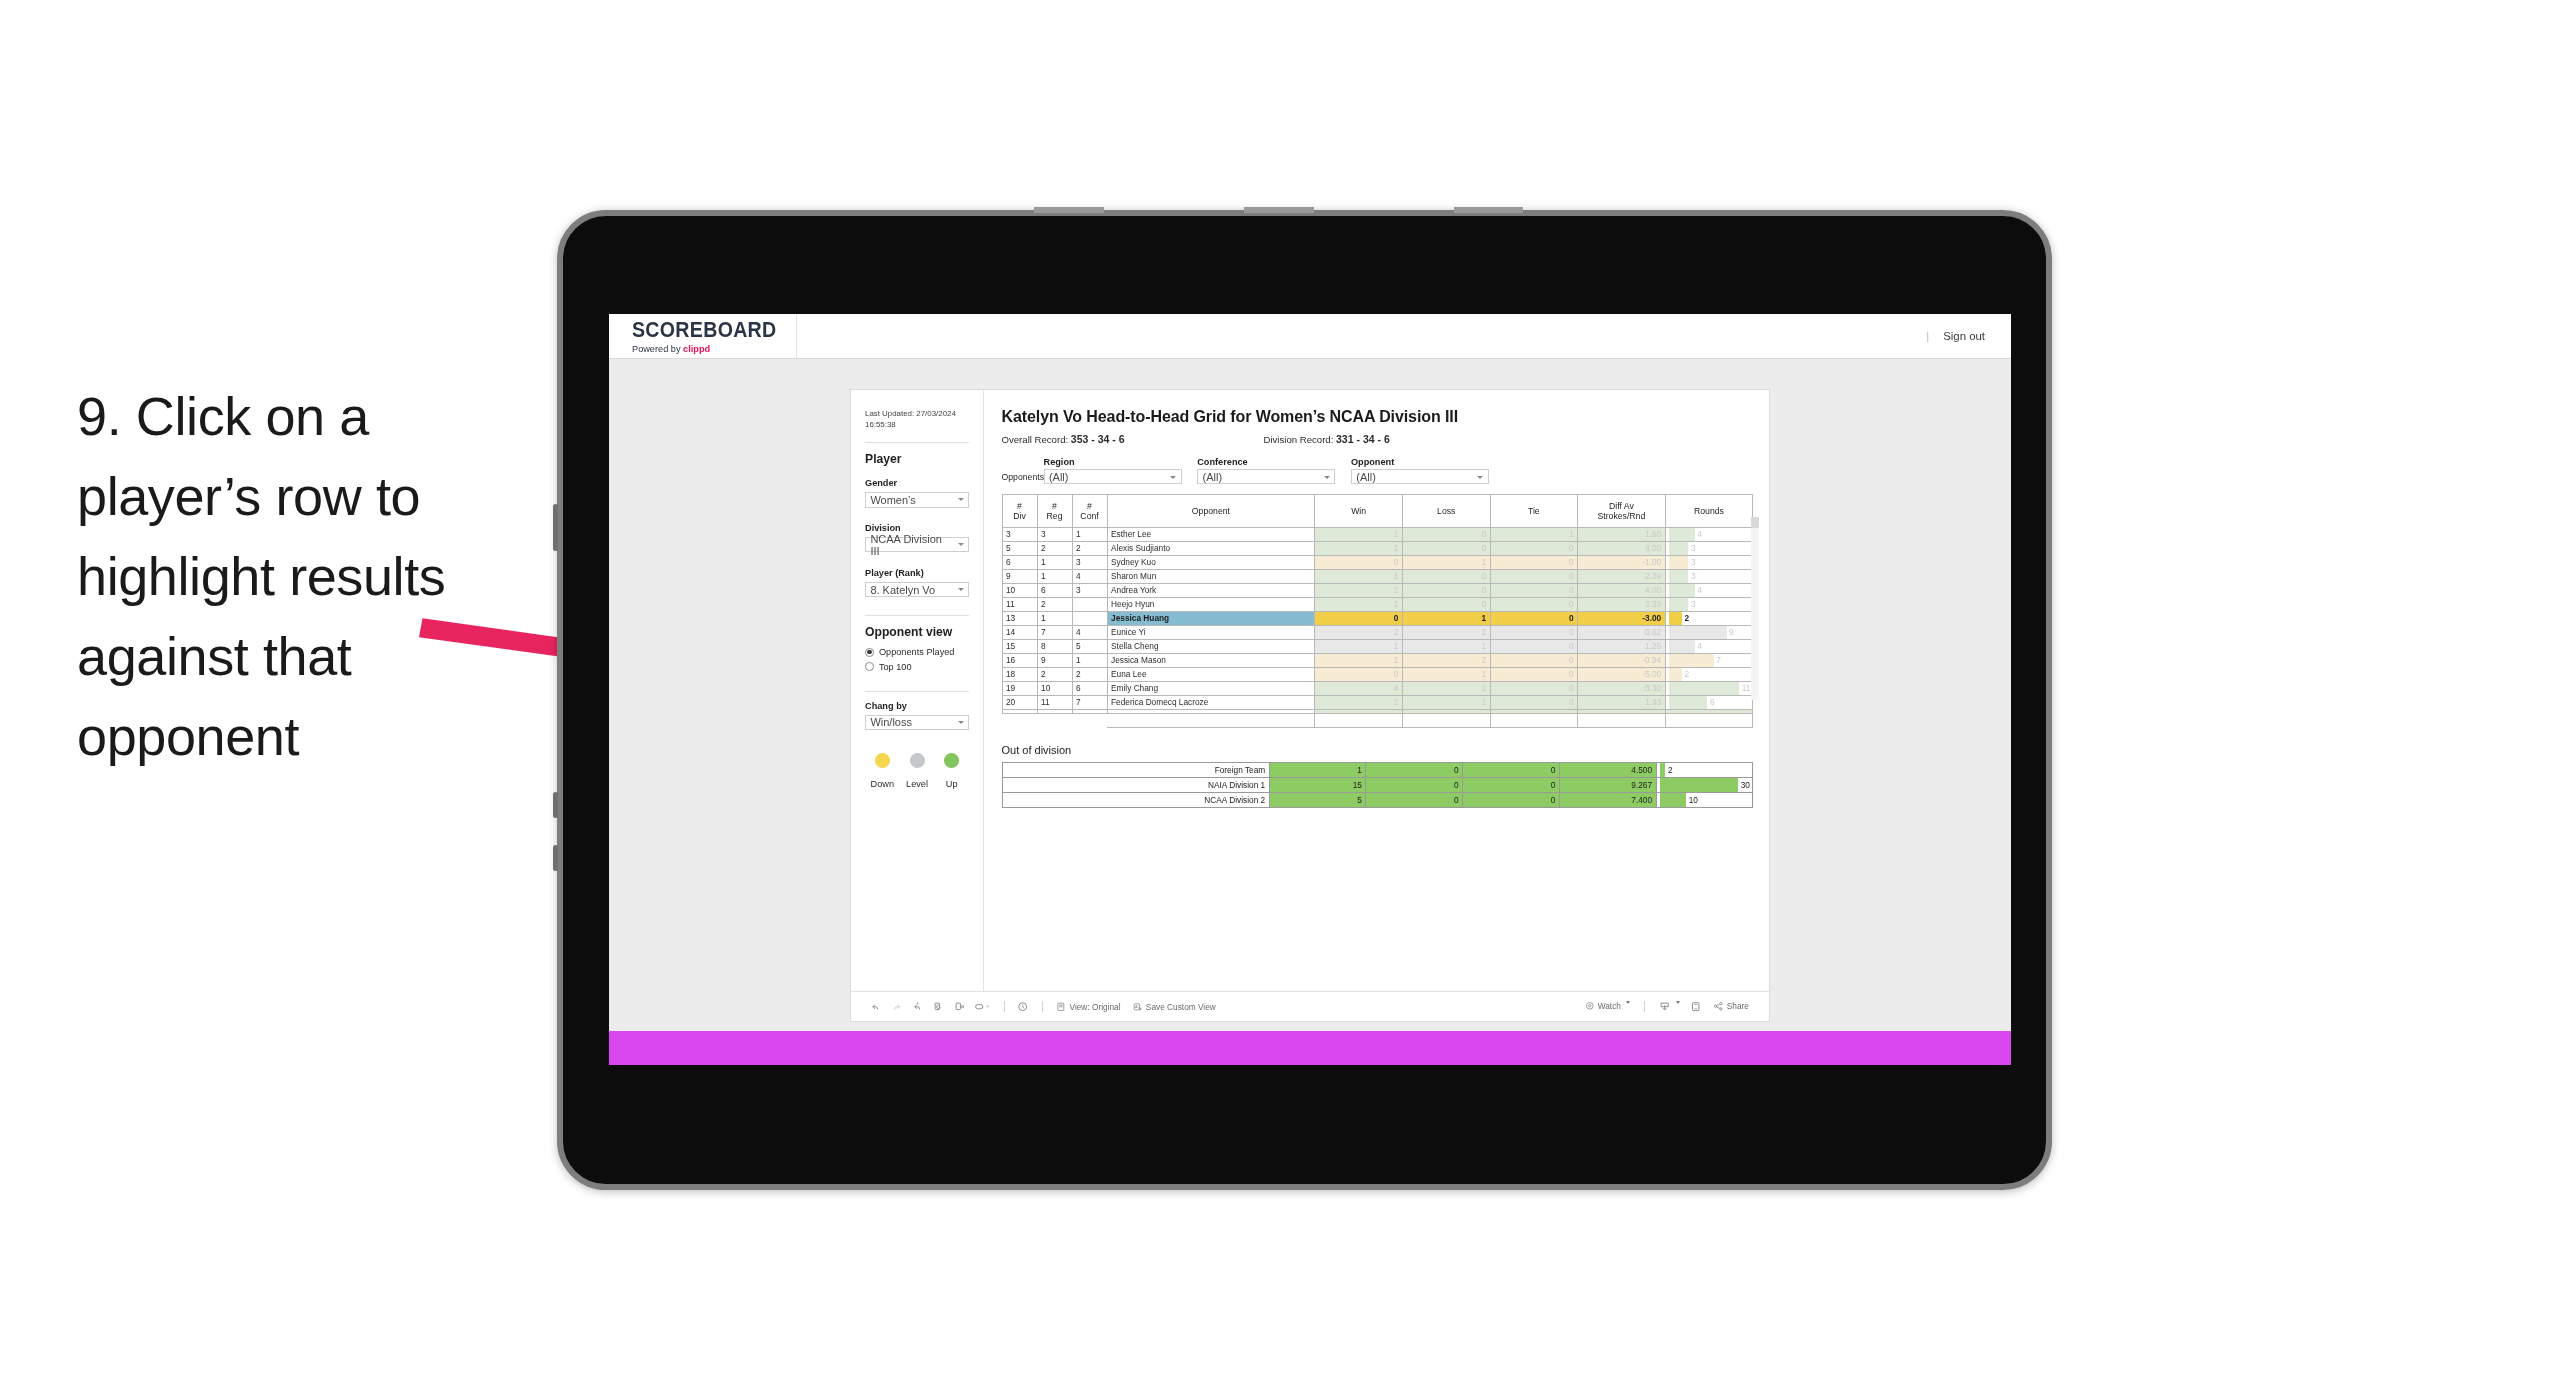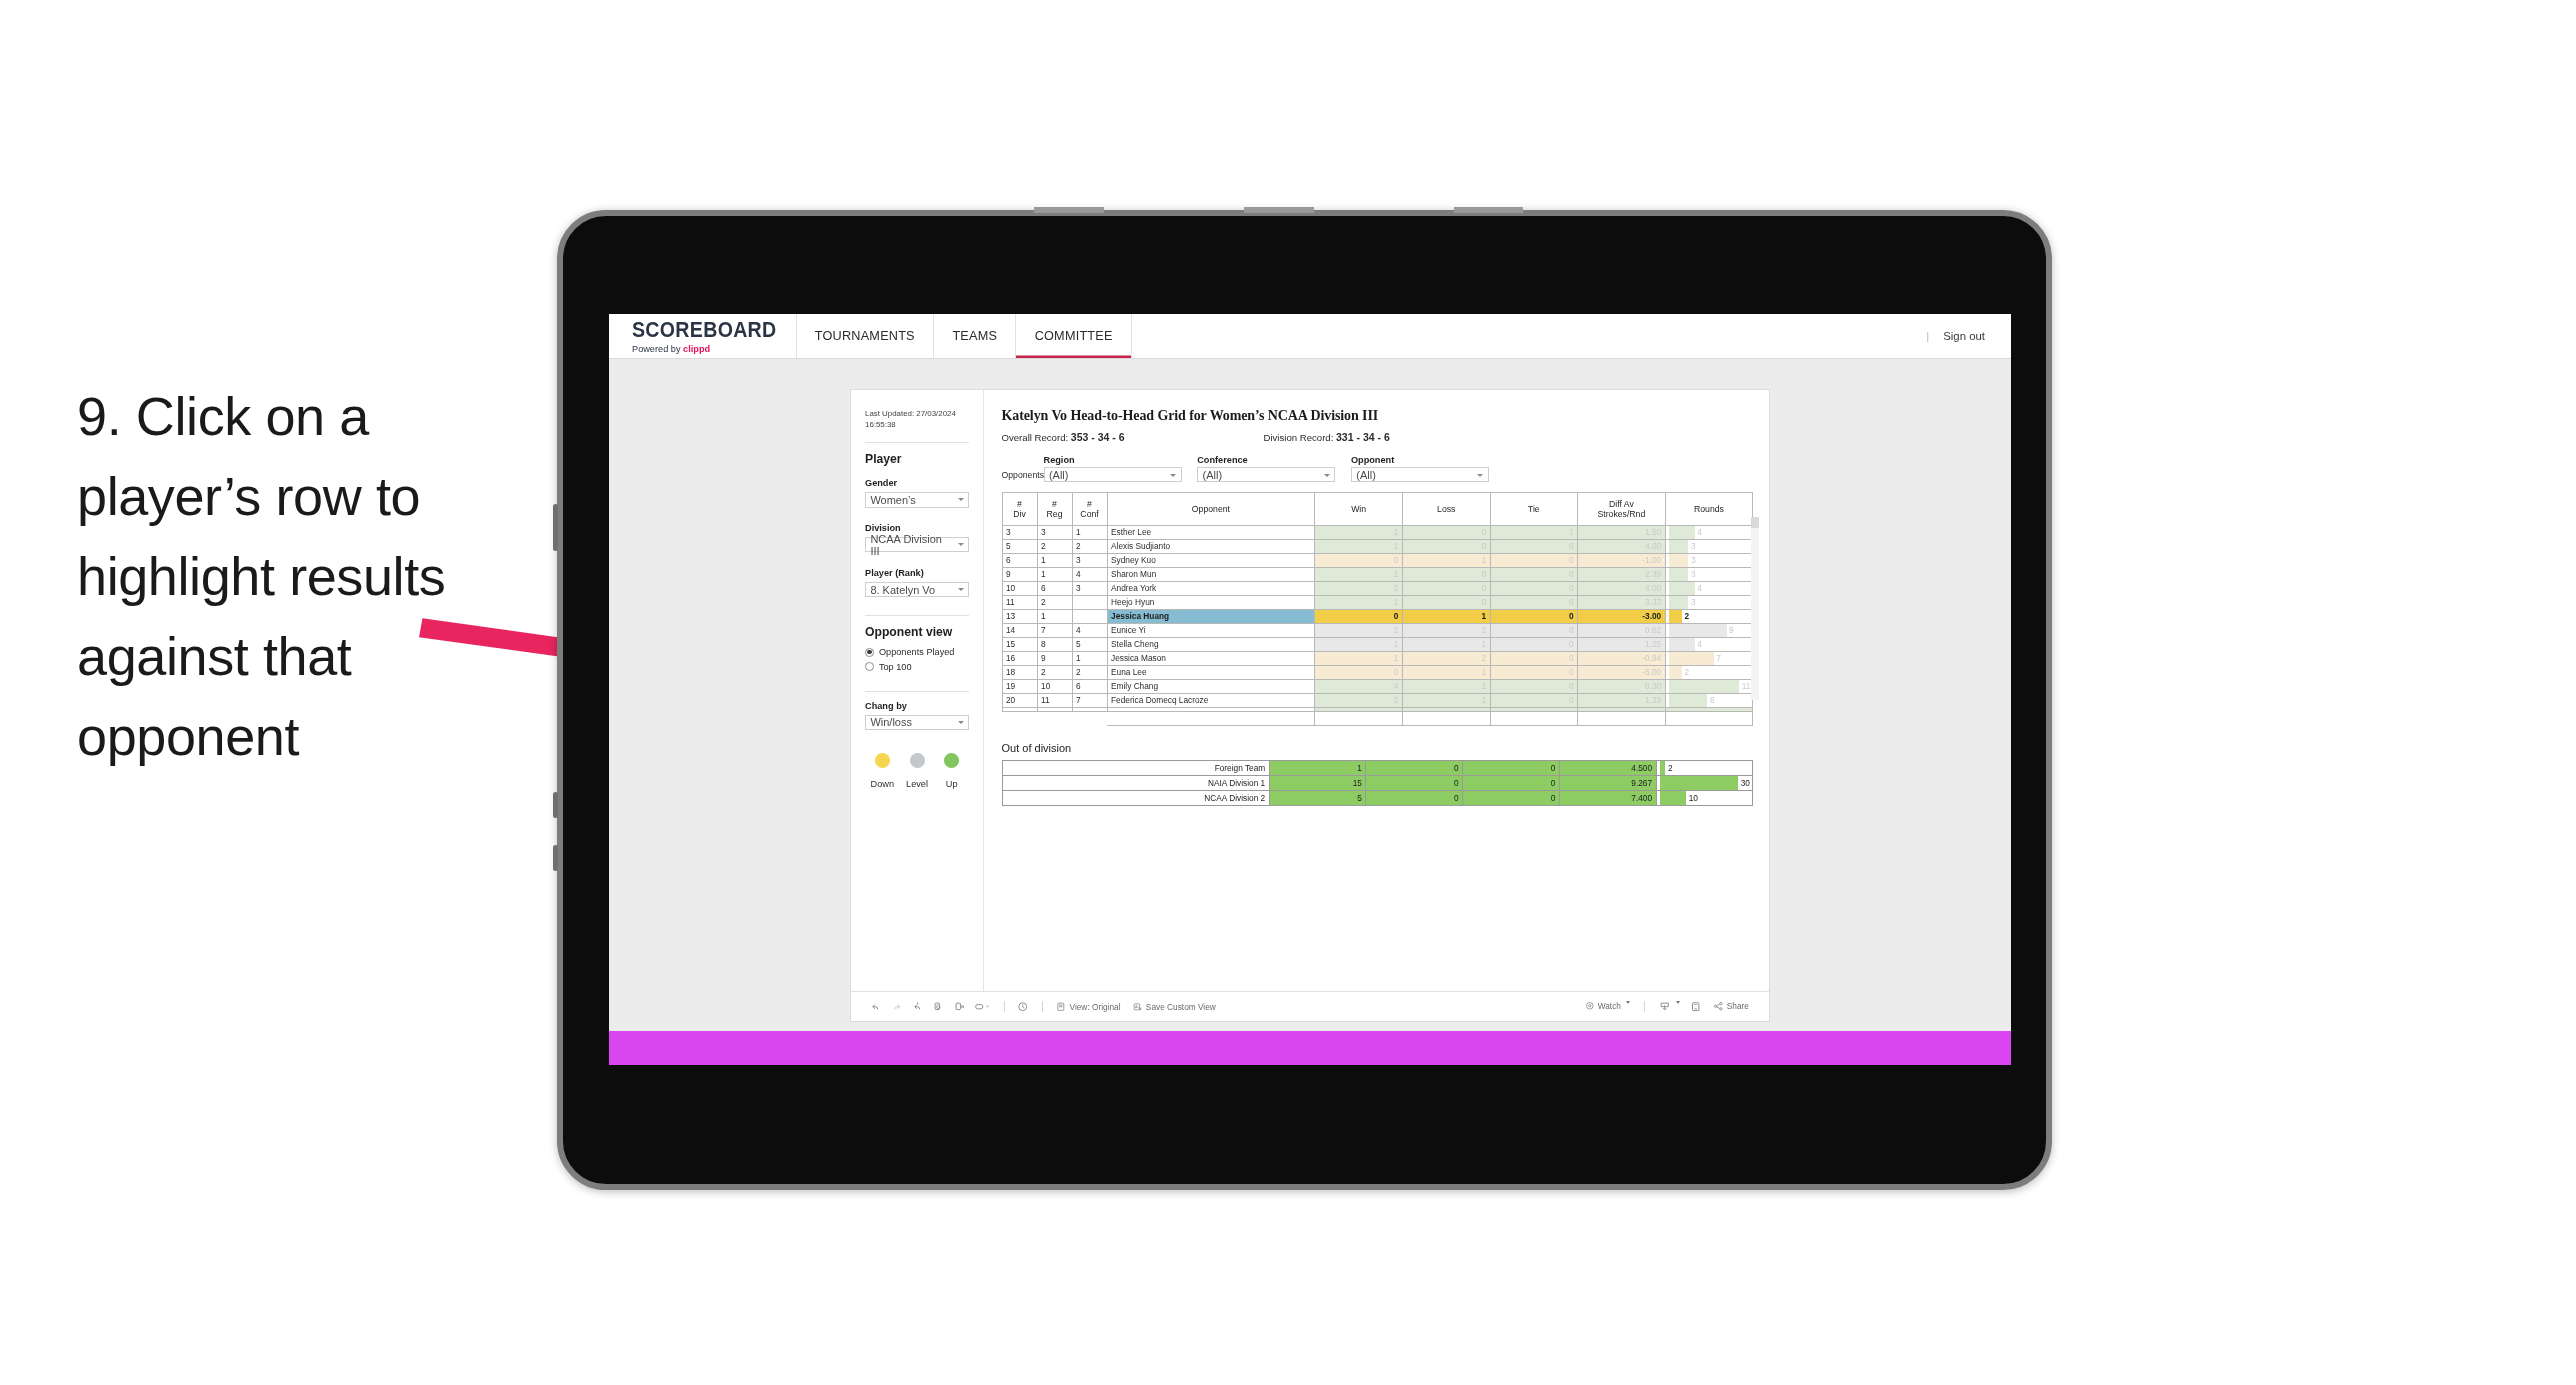--- a/index.html
+++ b/index.html
@@ -166,21 +166,21 @@
   }
   .radio.on::after { content: ""; width: 4.4px; height: 4.4px; border-radius: 50%; background: #3a3a3a; }
 
   .legend { display: flex; gap: 0; margin-top: 23px; }
   .legend-item { flex: 1; display: flex; flex-direction: column; align-items: center; gap: 10.5px; }
   .dot { width: 15px; height: 15px; border-radius: 50%; }
   .legend-label { font-size: 9.2px; color: #2b2b2b; }
 
   
   .main { flex: 1; min-width: 0; padding: 17.5px 15.7px 0 17.5px; position: relative; }
-  .viz-title { font-size: 14px; font-weight: bold; color: #1b1b1b; letter-spacing: -0.1px; font-family: Liberation Serif, serif; }
+  .viz-title { font-size: 16px; font-weight: bold; color: #1b1b1b; letter-spacing: -0.1px; }
   .records { display: flex; margin-top: 7.9px; font-size: 9.6px; color: #2b2b2b; }
   .records .r1 { width: 262px; }
   .records b { font-weight: bold; font-size: 10.5px; }
 
   .filters { display: flex; align-items: flex-end; margin-top: 11.4px; gap: 0; }
   .filters-label { font-size: 8.7px; color: #2b2b2b; padding-bottom: 2.6px; width: 42px; }
   .filter { width: 138px; margin-right: 15.7px; }
   .filter-label { font-size: 9.2px; font-weight: bold; color: #1f1f1f; margin-bottom: 2.6px; }
   .filter .select { margin-bottom: 0; height: 15px; }
 
@@ -264,25 +264,20 @@
   <div class="side-btn b1"></div>
   <div class="side-btn b2"></div>
   <div class="side-btn b3"></div>
 
   <div class="screen">
 
     <div class="topnav">
       <div class="brand">
         <div class="brand-title">SCOREBOARD</div>
         <div class="brand-sub"><span>Powered by </span><span class="clippd">clippd</span></div>
-      </div>
-      <div class="topnav-items">
-        <div class="topnav-item">TOURNAMENTS</div>
-        <div class="topnav-item">TEAMS</div>
-        <div class="topnav-item active">COMMITTEE</div>
       </div>
       <div class="topnav-right">
         <span class="divider">|</span>
         <span class="signout">Sign out</span>
       </div>
     </div>
 
 
     <div class="canvas">
       <div class="viz">

